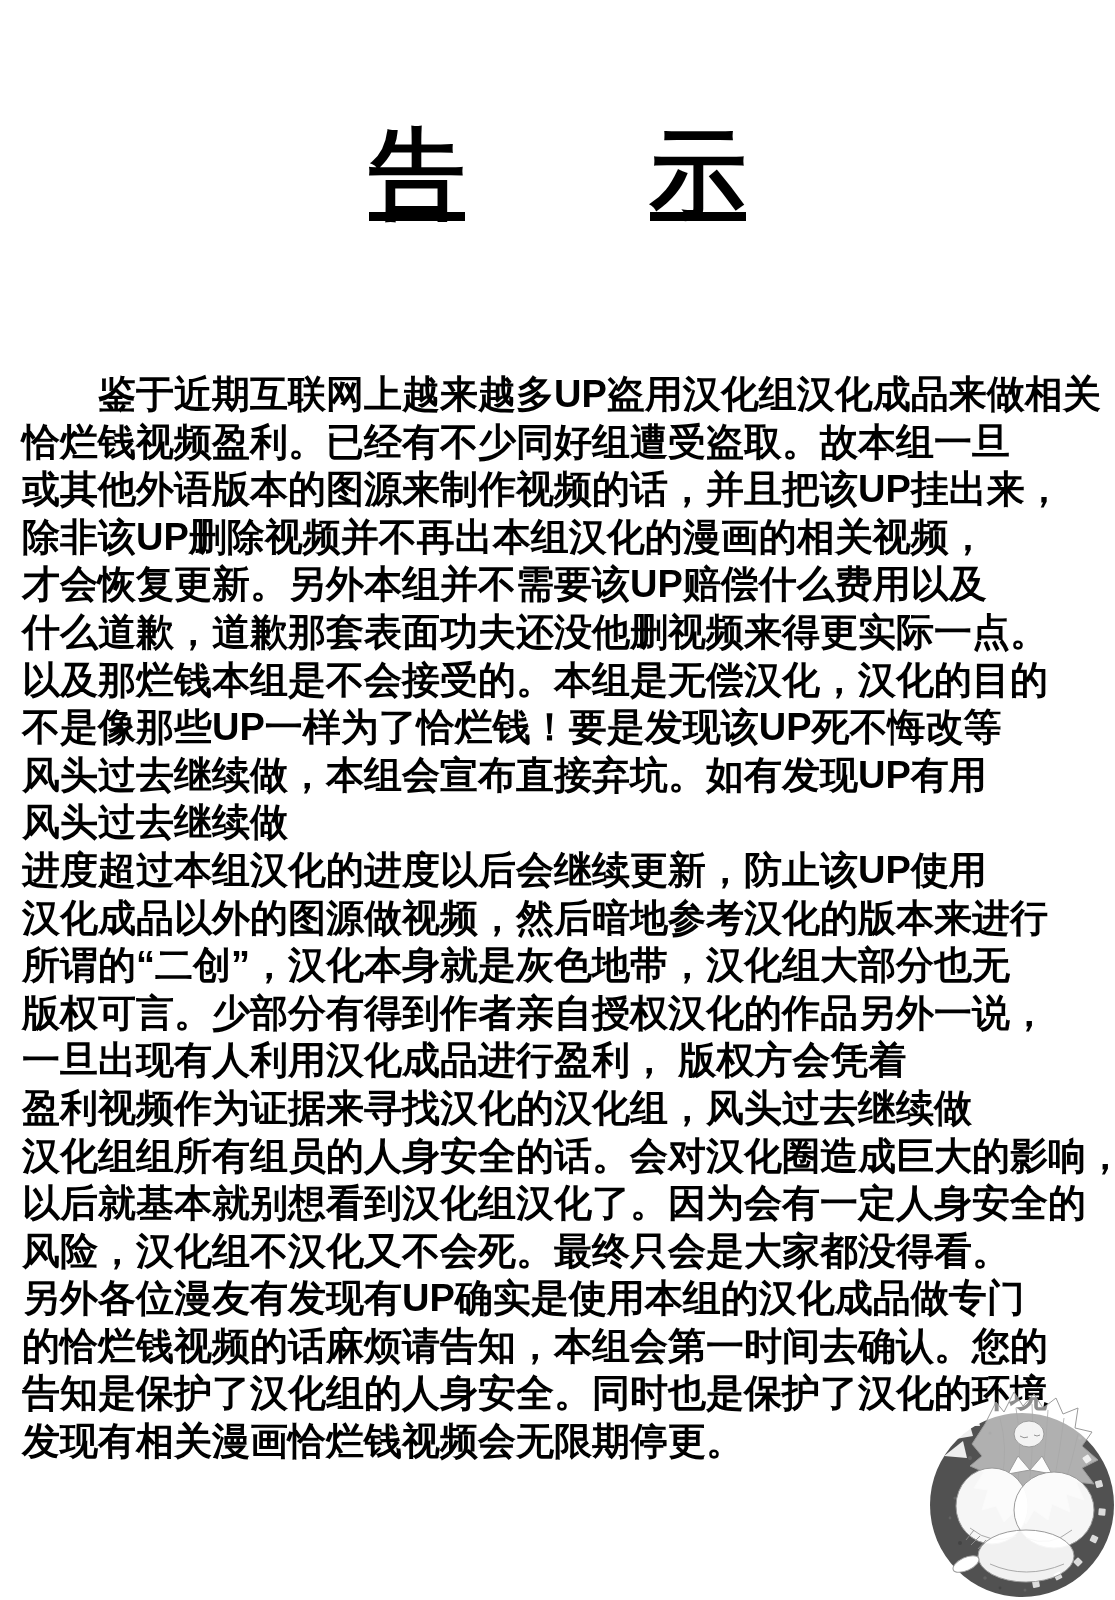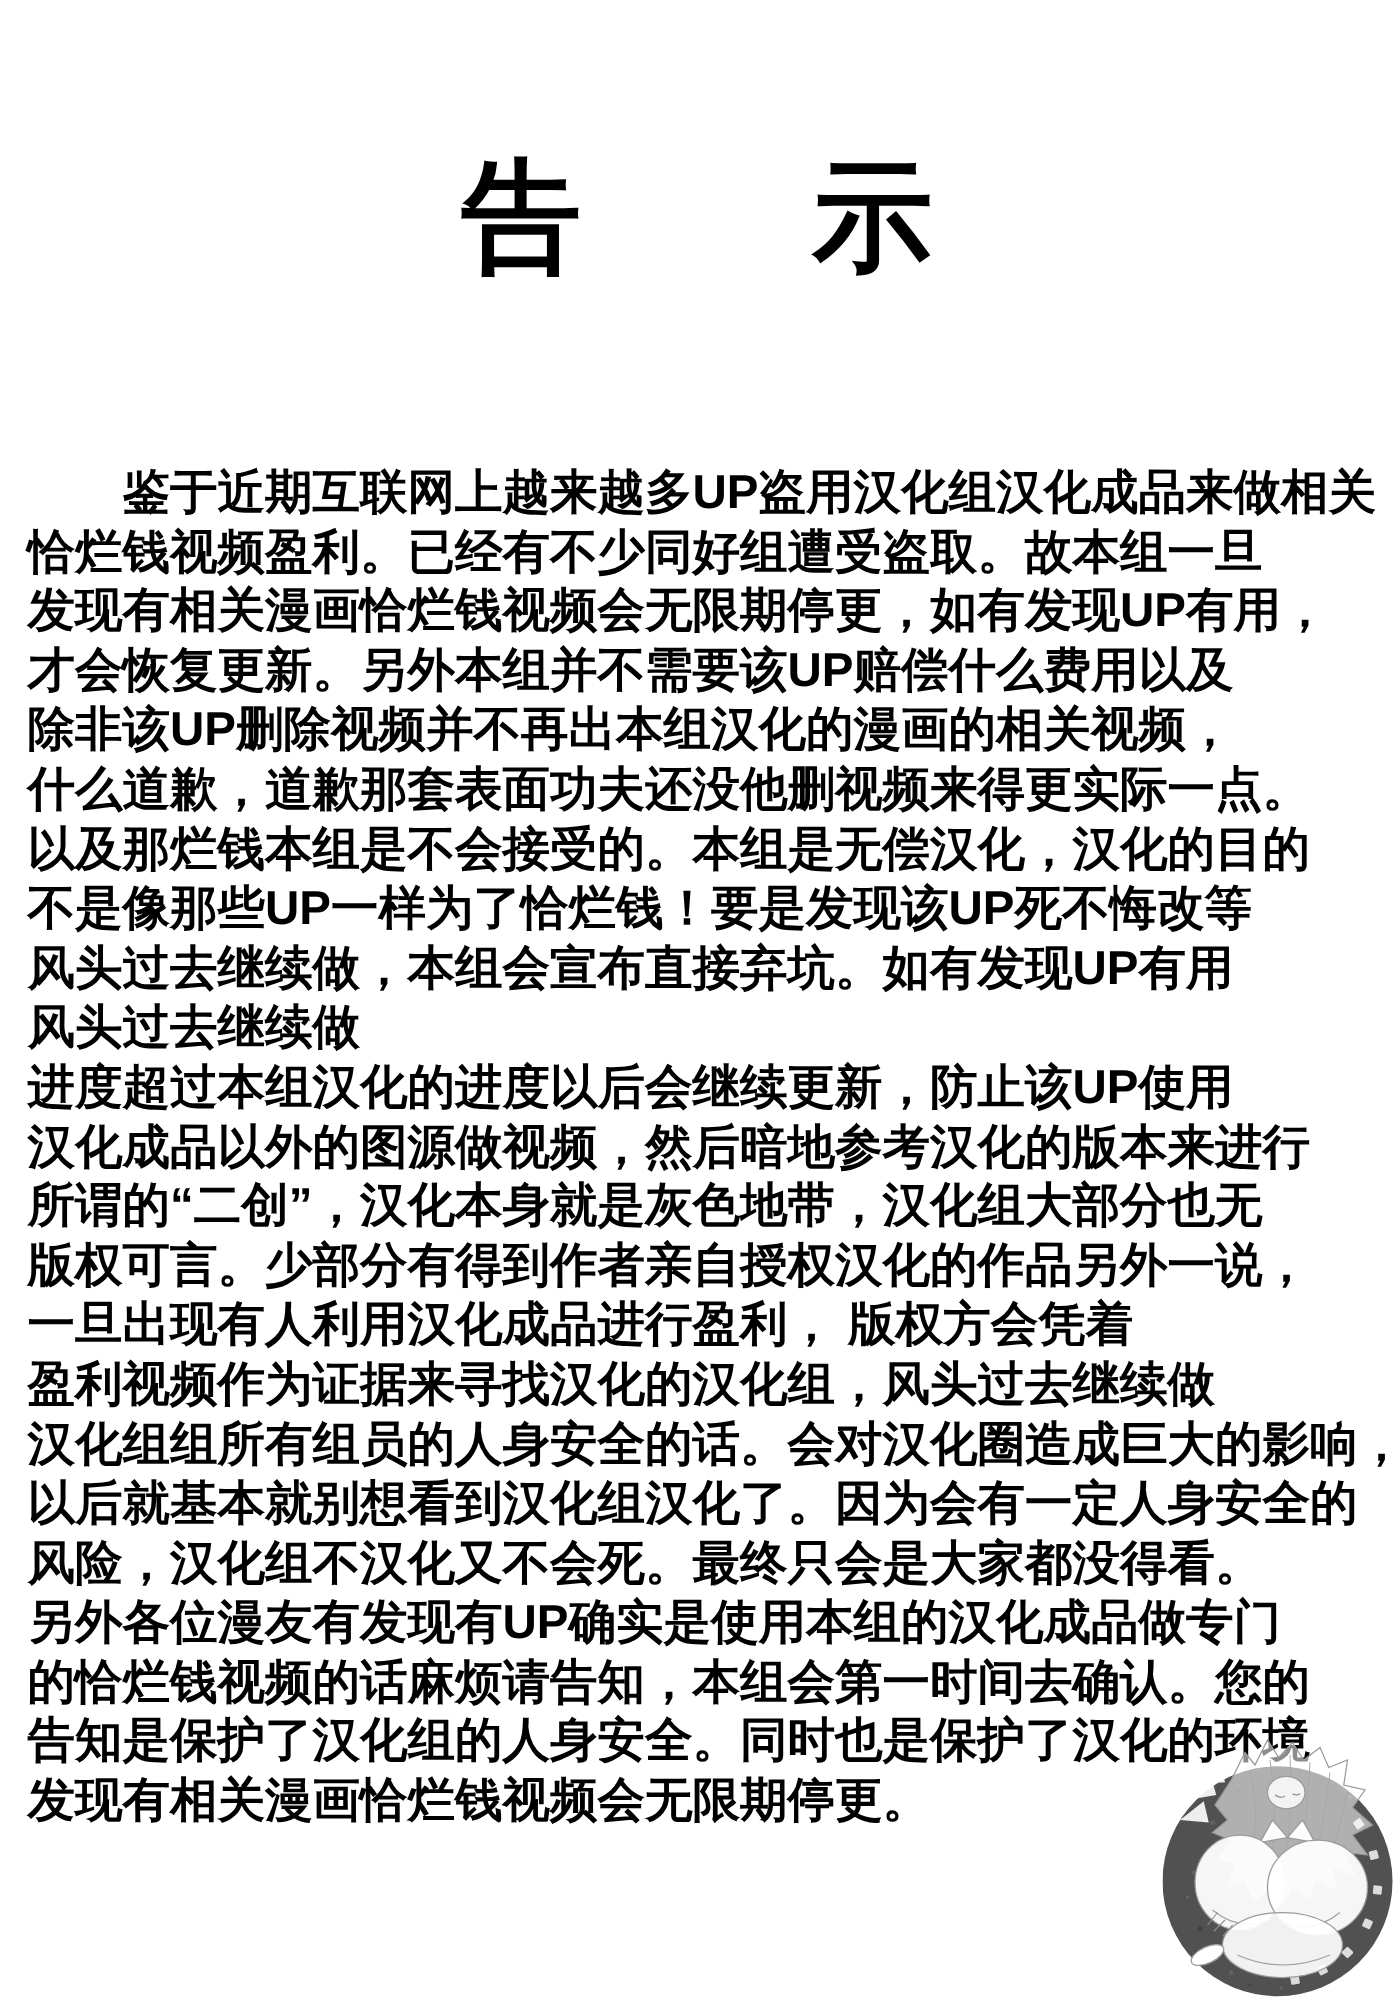--- a/index.html
+++ b/index.html
@@ -13,20 +13,21 @@
   }
   .title{
     position:absolute;
     top:60px;left:0;width:1115px;
     text-align:center;
     font-size:96px;
     font-weight:900;
     line-height:1.05;
     color:#000;
     white-space:nowrap;
+    text-decoration:underline;
   }
   .title .gap{display:inline-block;width:185px;}
   .body-text{
     position:absolute;
     top:371px;left:22px;width:1085px;
     font-size:38px;
     line-height:47.6px;
     font-weight:600;
     color:#000;
   }
@@ -41,23 +42,23 @@
   .logo svg{display:block;width:185px;height:222px;}
 </style>
 </head>
 <body>
 
 <h1 class="title"><span>告</span><span class="gap"></span><span>示</span></h1>
 
 <div class="body-text">
   <div class="line indent">鉴于近期互联网上越来越多UP盗用汉化组汉化成品来做相关</div>
   <div class="line">恰烂钱视频盈利。已经有不少同好组遭受盗取。故本组一旦</div>
-  <div class="line">发现有相关漫画恰烂钱视频会无限期停更，如有发现UP有用，</div>
+  <div class="line">或其他外语版本的图源来制作视频的话，并且把该UP挂出来，</div>
+  <div class="line">除非该UP删除视频并不再出本组汉化的漫画的相关视频，</div>
   <div class="line">才会恢复更新。另外本组并不需要该UP赔偿什么费用以及</div>
-  <div class="line">除非该UP删除视频并不再出本组汉化的漫画的相关视频，</div>
   <div class="line">什么道歉，道歉那套表面功夫还没他删视频来得更实际一点。</div>
   <div class="line">以及那烂钱本组是不会接受的。本组是无偿汉化，汉化的目的</div>
   <div class="line">不是像那些UP一样为了恰烂钱！要是发现该UP死不悔改等</div>
   <div class="line">风头过去继续做，本组会宣布直接弃坑。如有发现UP有用</div>
   <div class="line">风头过去继续做</div>
   <div class="line">进度超过本组汉化的进度以后会继续更新，防止该UP使用</div>
   <div class="line">汉化成品以外的图源做视频，然后暗地参考汉化的版本来进行</div>
   <div class="line">所谓的“二创”，汉化本身就是灰色地带，汉化组大部分也无</div>
   <div class="line">版权可言。少部分有得到作者亲自授权汉化的作品另外一说，</div>
   <div class="line">一旦出现有人利用汉化成品进行盈利， 版权方会凭着</div>

